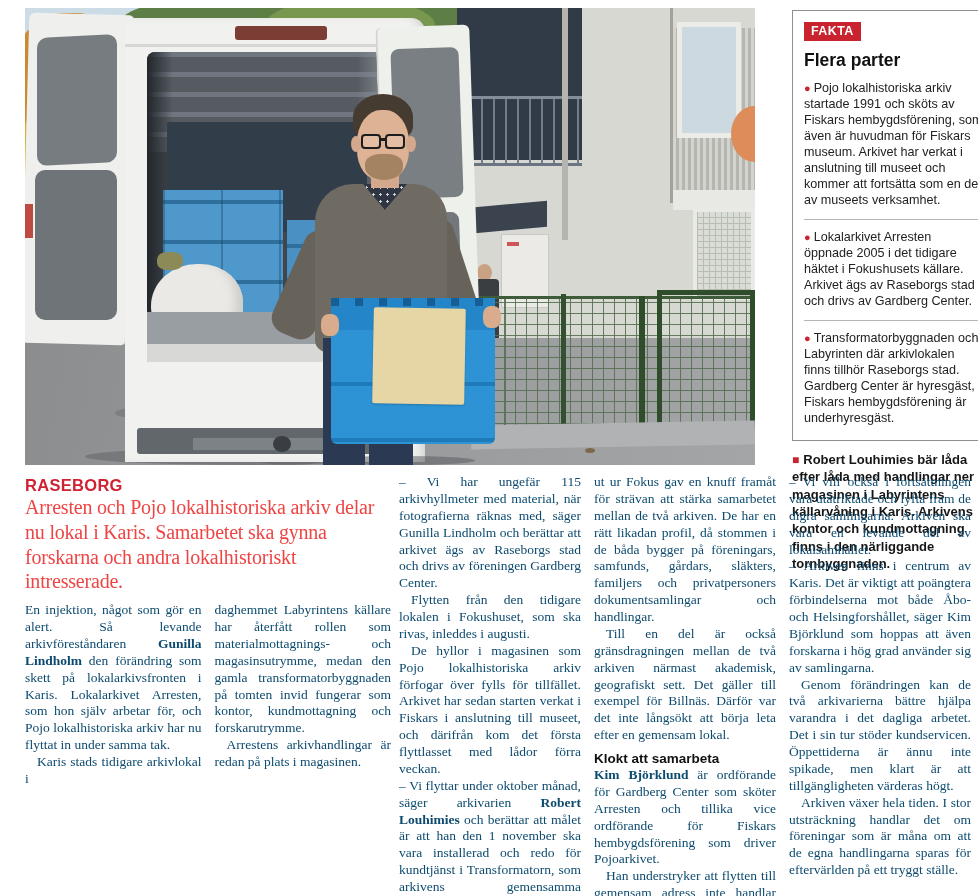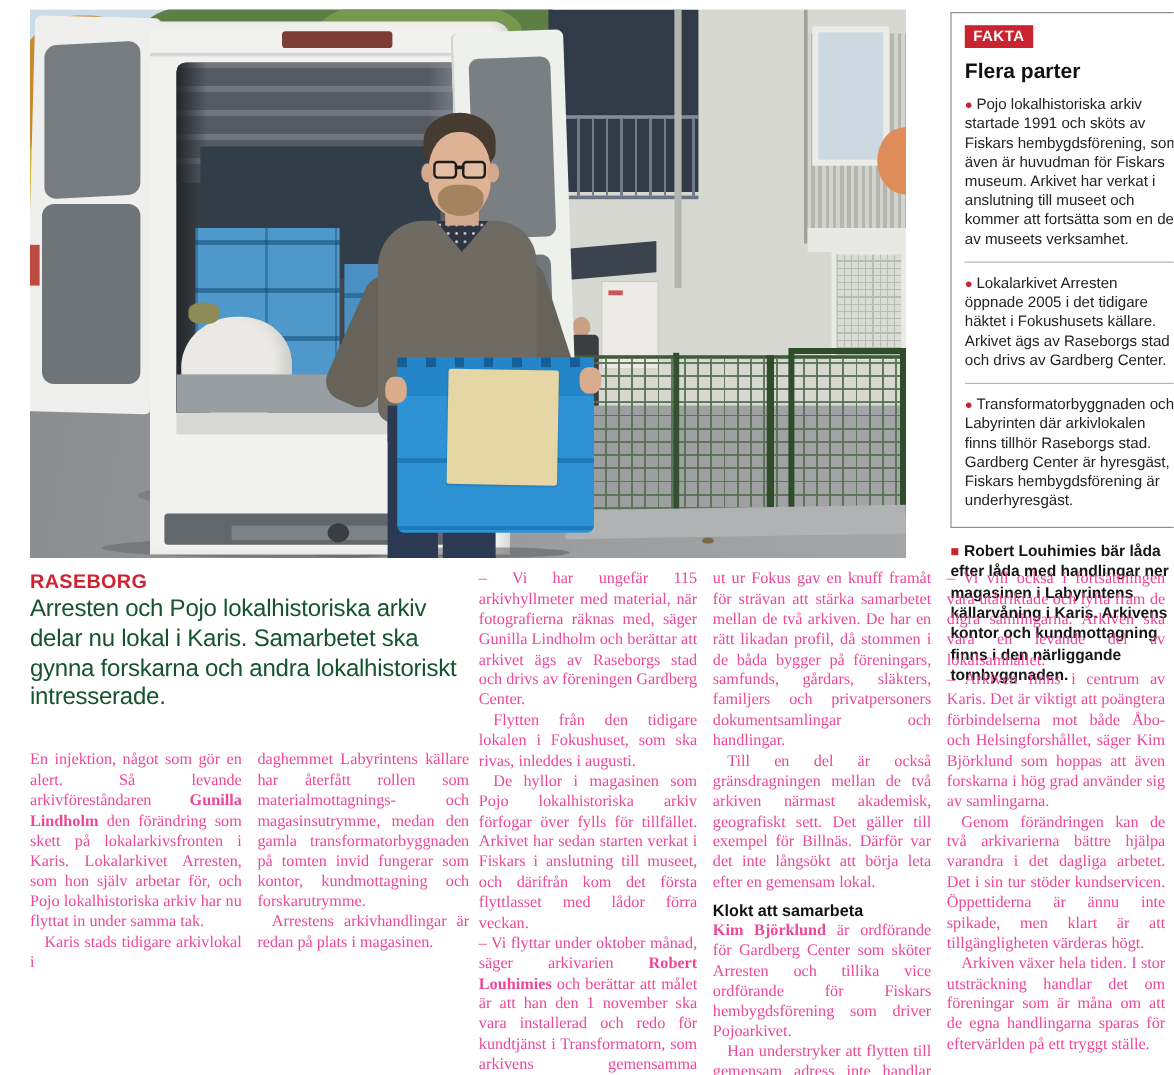--- a/index.html
+++ b/index.html
@@ -19,26 +19,26 @@
   .fx-item{font-size:12.6px;line-height:1.27;color:#222}
   .fx-item + .fx-item{border-top:1px solid #b5b5b5;margin-top:10px;padding-top:10px}
   .fx-bullet{color:#c8232e;font-size:11px;margin-right:3px}
   .caption{margin-top:10px;font-size:13px;line-height:1.34;font-weight:bold;color:#161616}
   .cap-marker{color:#c8232e;margin-right:4px;font-size:12px}
 
   
   .leftblock{position:absolute;left:25px;top:476px;width:366px}
   .kicker{color:#cf2233;font-weight:bold;font-size:16.5px;letter-spacing:.3px}
   .headline{font-size:58px;line-height:.95;font-weight:800;letter-spacing:-1.5px;color:#151515;margin:8px 0 16px}
-  .standfirst{font-family:Liberation Sans, sans-serif;font-size:20px;line-height:1.24;color:#14532d;
-              letter-spacing:-.2px;margin:0 0 31px}
+  .standfirst{font-family:Liberation Serif, serif;font-size:20px;line-height:1.24;color:#ef4444;
+              letter-spacing:-.2px;margin:0 0 8px}
   .cols2{display:flex;gap:13px}
   .bcol{flex:1;min-width:0}
   .bp{font-family:"Liberation Serif",serif;font-size:13.5px;line-height:1.25;text-align:justify;
-      margin:0;color:#ec4899}
+      margin:0;color:#0c4a6e}
   .bp.ind{text-indent:12px}
   .bname{font-weight:bold}
   .subhead{font-family:"Liberation Sans",sans-serif;font-size:13.5px;font-weight:bold;color:#111;margin:7px 0 1px}
   .col3{position:absolute;left:399px;top:474px;width:182px}
   .col4{position:absolute;left:594px;top:474px;width:182px}
   .col5{position:absolute;left:789px;top:474px;width:182px}
 </style>
 </head>
 <body>
 

